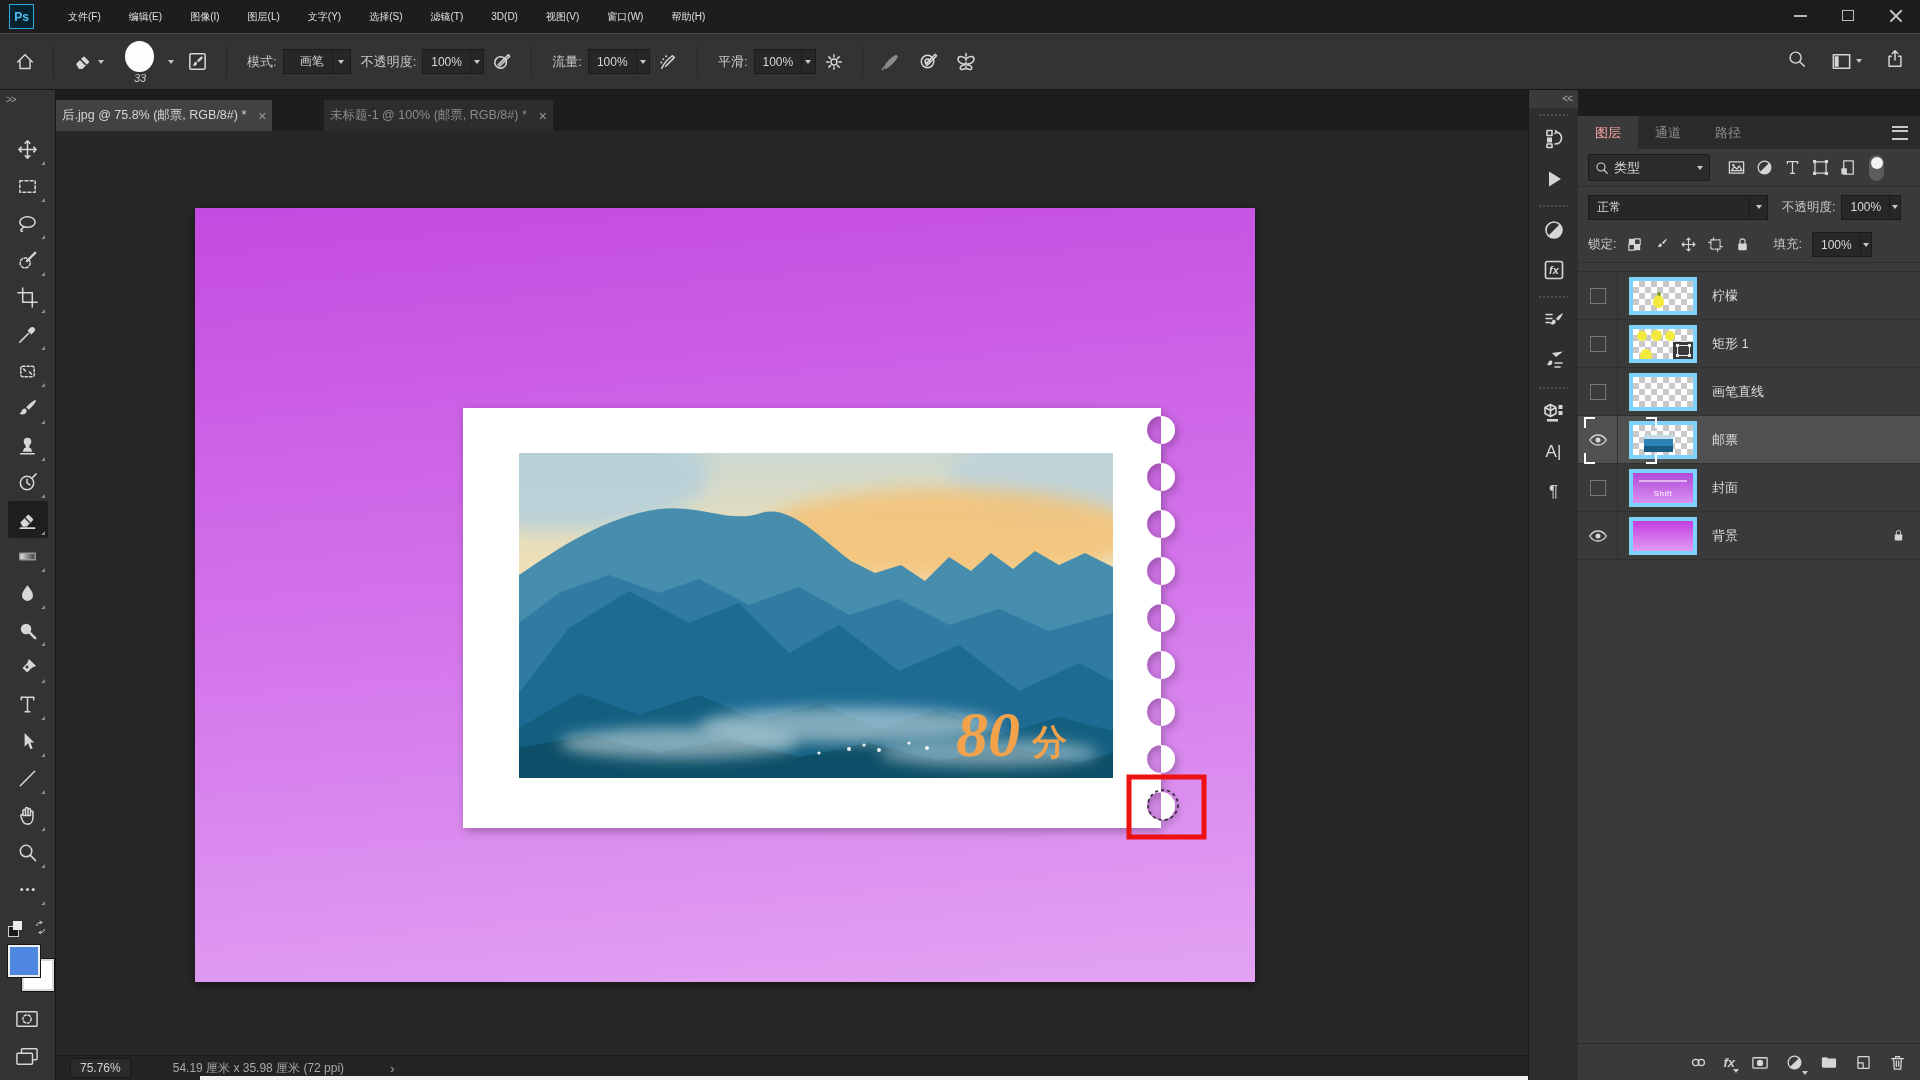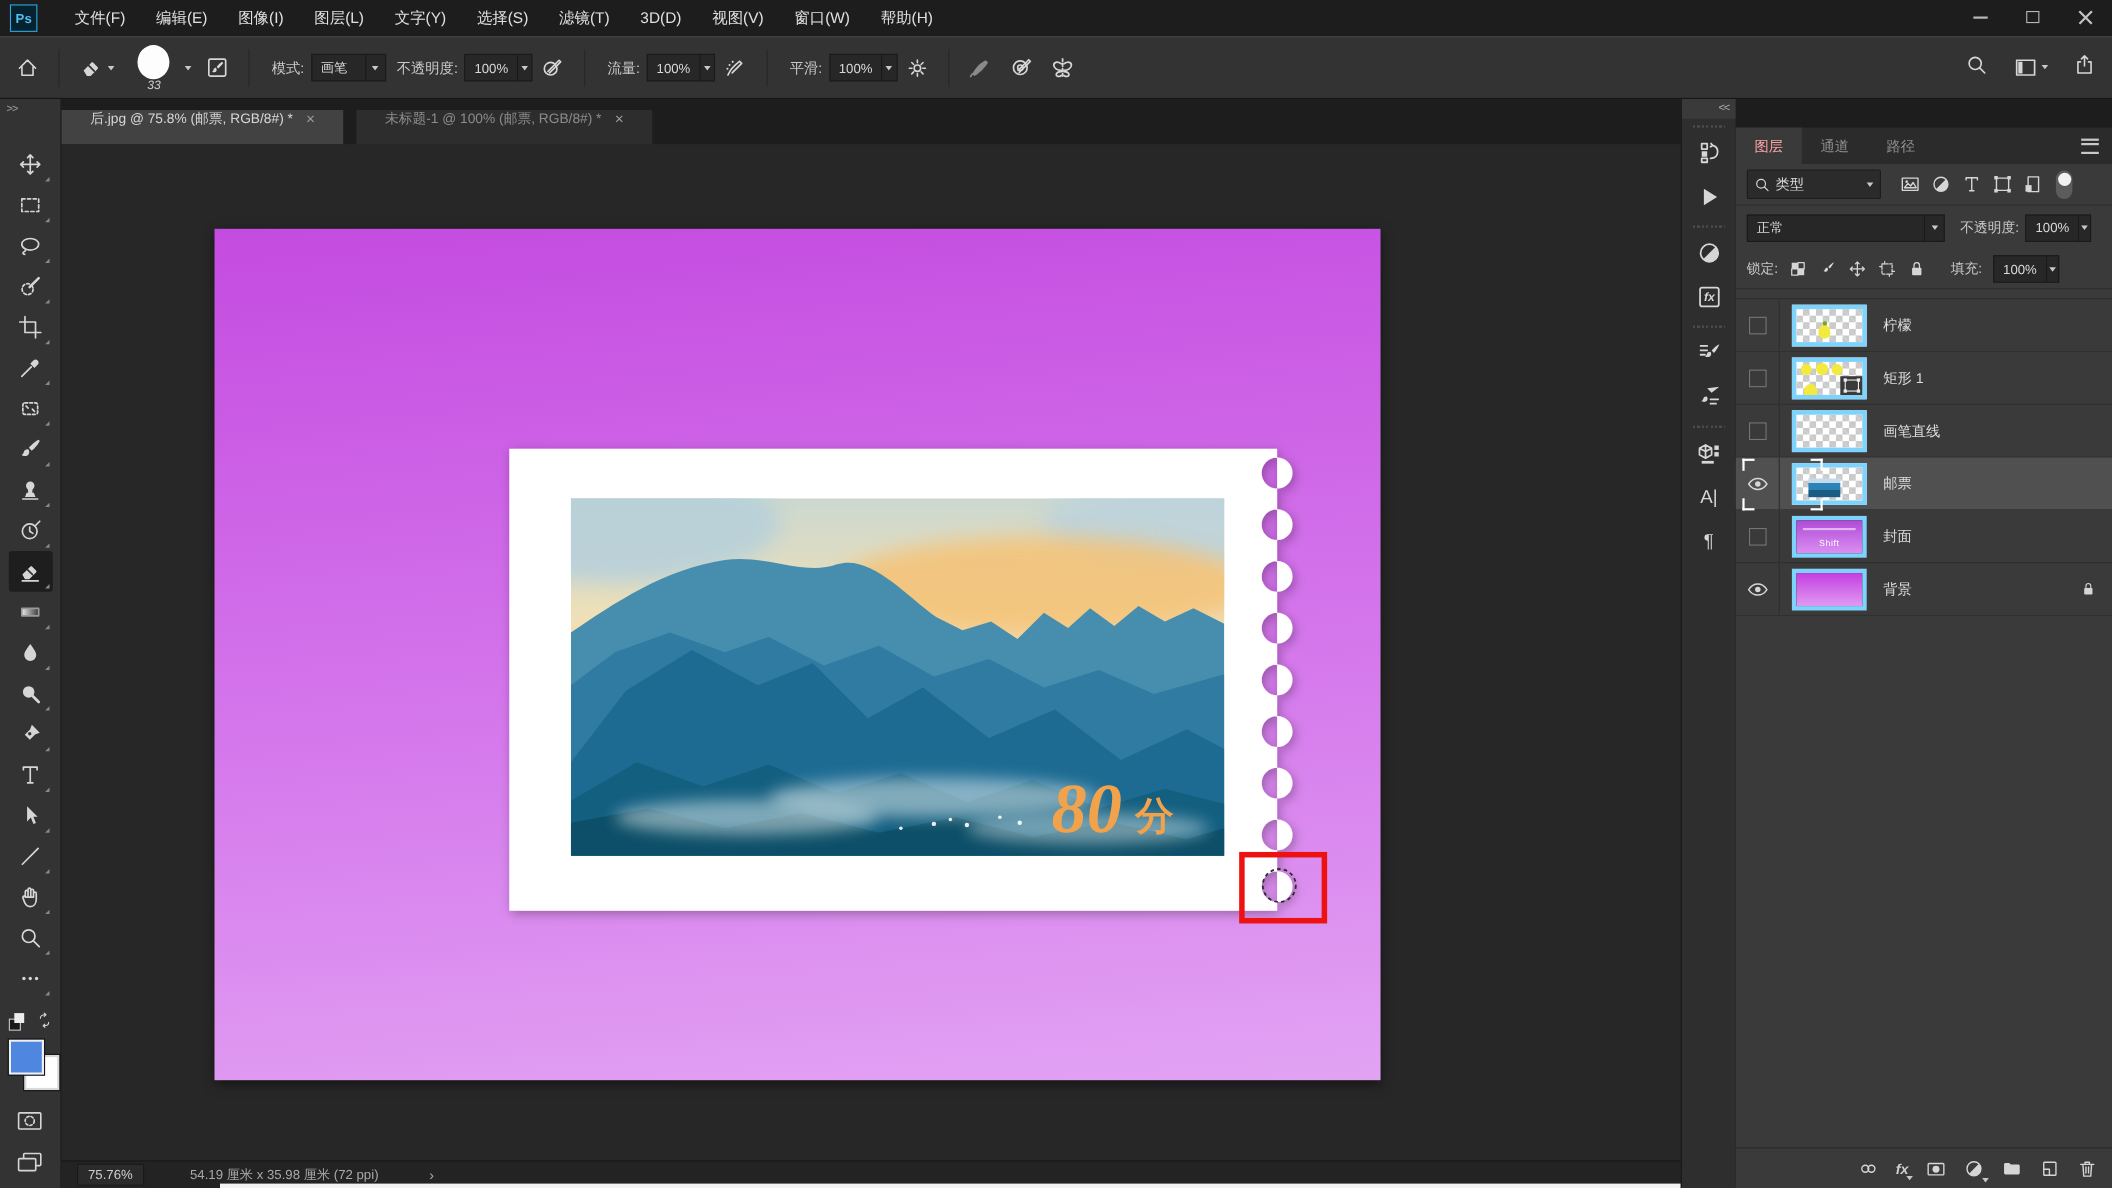--- a/index.html
+++ b/index.html
@@ -1,35 +1,35 @@
 <!DOCTYPE html>
 <html><head>
 <meta charset="utf-8">
 <style>
   html,body{margin:0;padding:0;background:#111}
   #app{position:relative;width:1920px;height:1080px;background:#1d1d1d;font-family:"Liberation Sans",sans-serif;overflow:hidden;-webkit-font-smoothing:antialiased}
   
   .titlebar{position:absolute;left:0;top:0;width:100%;height:33px;background:#1d1d1d;display:flex;align-items:center}
   .ps-logo{width:23px;height:23px;margin-left:9px;border:1px solid #2ea8e0;border-radius:0;background:#07222f;color:#4fc1f0;font-size:12px;font-weight:bold;display:flex;align-items:center;justify-content:center}
   .menu{display:flex;margin-left:20px}
-  .menu span{padding:0 14px;font-size:14px;color:#e0e0e0;line-height:33px;cursor:default}
+  .menu span{padding:0 14px;font-size:10px;color:#e0e0e0;line-height:33px;cursor:default}
   .wctrl{position:absolute;right:0;top:0;display:flex}
   .wbtn{width:48px;height:31px;display:flex;align-items:center;justify-content:center}
   .ic-min{width:13px;height:2px;background:#b9b9b9}
   .ic-restore{width:10px;height:9px;border:1.5px solid #b9b9b9;position:relative;background:#1d1d1d}
   .ic-restore::before{content:"";position:absolute;left:2px;top:-5px;width:10px;height:9px;border:1.5px solid #b9b9b9;z-index:-1}
   .ic-close{position:relative;width:14px;height:14px}
   .ic-close::before,.ic-close::after{content:"";position:absolute;left:-1px;top:6px;width:16px;height:1.8px;background:#c4c4c4}
   .ic-close::before{transform:rotate(45deg)}.ic-close::after{transform:rotate(-45deg)}
   
   .optionsbar{position:absolute;left:0;top:33px;width:100%;height:57px;background:#333;border-top:1px solid #484848;border-bottom:1px solid #161616;box-sizing:border-box;display:flex;align-items:center}
   .ob-sep{width:1px;height:34px;background:#272727;margin:0 10px}
   .ob-lbl{font-size:13px;color:#c9c9c9;margin:0 6px 0 10px;white-space:nowrap}
   .dd{display:inline-flex;align-items:center;height:23px;background:#272727;border:1px solid #1a1a1a;color:#d8d8d8;font-size:12px}
-  .dd .val{padding:0 8px;flex:1;text-align:left;white-space:nowrap}
+  .dd .val{padding:0 8px;flex:1;text-align:right;white-space:nowrap}
   .dd .arr{width:17px;height:100%;border-left:1px solid #1a1a1a;display:flex;align-items:center;justify-content:center}
   .dd .arr::after{content:"";border-left:3.5px solid transparent;border-right:3.5px solid transparent;border-top:4.5px solid #c9c9c9}
   .ob-icbtn{margin:0 7px;display:flex;align-items:center;justify-content:center}
   .chev-mini{margin-left:3px;border-left:3.5px solid transparent;border-right:3.5px solid transparent;border-top:4.5px solid #c9c9c9}
   .brush-preview{position:relative;width:46px;height:46px;margin:0 2px 0 6px}
   .brush-preview .circle{position:absolute;left:8px;top:2px;width:29px;height:31px;border-radius:50%;background:#fdfdfd}
   .brush-preview .num{position:absolute;left:0;right:0;top:33px;text-align:center;font-size:11px;font-style:italic;color:#cfcfcf}
   svg.ic{stroke:#d6d6d6;fill:none;stroke-width:1.6;stroke-linecap:round;stroke-linejoin:round}
   svg.ic .fi{fill:#d6d6d6;stroke:none}
   svg.ic.muted{stroke:#8a8a8a}svg.ic.muted .fi{fill:#8a8a8a}
@@ -44,21 +44,21 @@
   .mini-colors{position:absolute;left:7px;top:828px;width:42px;height:22px}
   .mini-colors .sq1{position:absolute;left:1px;top:8px;width:9px;height:9px;background:#1a1a1a;border:1px solid #cfcfcf}
   .mini-colors .sq2{position:absolute;left:6px;top:3px;width:9px;height:9px;background:#ededed}
   .swatches{position:absolute;left:8px;top:855px;width:44px;height:44px}
   .swatches .fg{position:absolute;left:0;top:0;width:28px;height:28px;background:#4e86e0;border:2px solid #f0f0f0;outline:1px solid #141414;z-index:2}
   .swatches .bg{position:absolute;left:14px;top:14px;width:28px;height:28px;background:#fff;border:2px solid #d9d9d9;outline:1px solid #141414}
   .qmask{position:absolute;left:14px;top:918px}
   .screenmode{position:absolute;left:14px;top:955px}
   
   .tabbar{position:absolute;left:56px;top:90px;right:392px;height:41px;background:#1d1d1d}
-  .tab{position:absolute;bottom:0;height:31px;display:flex;padding:0 26px;font-size:12.5px;box-sizing:border-box}
+  .tab{position:absolute;bottom:0;height:31px;display:flex;align-items:center;padding:0 6px;font-size:12.5px;box-sizing:border-box}
   .tab .tab-close{margin-left:12px;color:#9a9a9a;font-size:14px}
   .tab.active{left:0;background:#424242;color:#d6d6d6}
   .tab.inactive{left:268px;background:#2d2d2d;color:#8c8c8c}
   .pasteboard{position:absolute;left:56px;top:131px;right:392px;bottom:25px;background:#272727;overflow:hidden}
   .canvasdoc{position:absolute;left:139px;top:77px;width:1060px;height:774px;background:linear-gradient(175deg,#c44be0 0%,#d578ec 55%,#e2a3f3 100%);box-shadow:0 3px 10px rgba(0,0,0,.5)}
   .statusbar{position:absolute;left:56px;right:392px;bottom:0;height:25px;background:#232323;border-top:1px solid #191919;display:flex;align-items:center;font-size:12px;color:#a8a8a8;box-sizing:border-box}
   .zoombox{margin-left:14px;background:#2b2b2b;border:1px solid #191919;padding:2px 9px;color:#cfcfcf}
   .dims{margin-left:42px}
   .stchev{margin-left:46px;font-size:13px}
   .bottomedge{position:absolute;left:200px;right:392px;bottom:0;height:4px;background:#f2f2f2}

